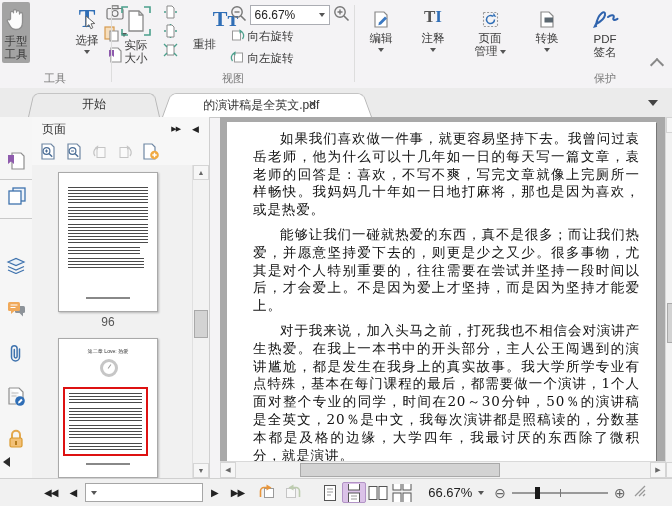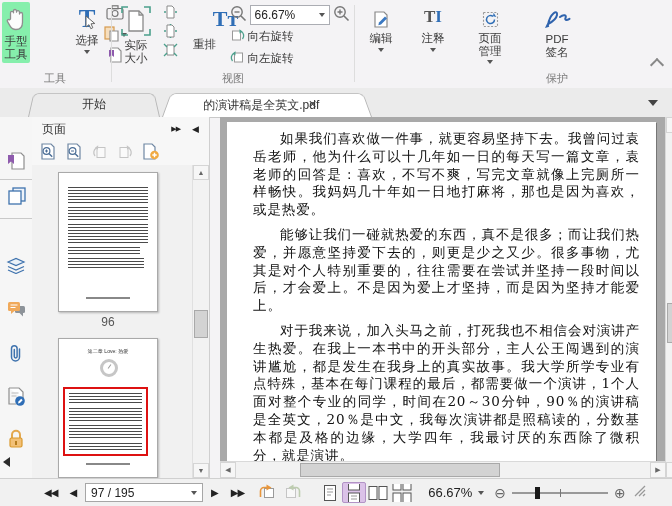--- a/index.html
+++ b/index.html
@@ -8,21 +8,21 @@
 
   
   .ribbon{position:absolute;top:0;left:0;right:0;height:88px;background:#f4f3f5;
     border-bottom:1px solid #d6d6d6;display:flex;align-items:stretch;}
   .rgroup{display:flex;flex-direction:column;padding-top:2px;}
   .rgroup .content{flex:1;display:flex;align-items:flex-start;}
   .glabel{height:17px;text-align:center;color:#7a7a7a;font-size:11px;line-height:14px;}
   .vsep{width:1px;background:#ddd;margin:5px 1px 6px;}
   .bigbtn{display:flex;flex-direction:column;align-items:center;padding:4px 2px 2px;border-radius:2px;}
   .bigbtn .cap{font-size:11.5px;line-height:13px;text-align:center;color:#3b3b3b;white-space:nowrap;}
-  .bigbtn.active{background:#86efac;}
+  .bigbtn.active{background:#a3a3a3;}
   .car{width:0;height:0;border-left:3.5px solid transparent;border-right:3.5px solid transparent;
     border-top:4px solid #555;margin:3px auto 0;}
   .mini{width:26px;height:20px;display:flex;align-items:center;justify-content:center;}
   .minicol{display:flex;flex-direction:column;gap:1px;padding-top:2px;}
   .selT{font-family:"Liberation Serif","DejaVu Serif",serif;font-size:25px;font-weight:bold;
     color:#2f6eb6;line-height:26px;}
   .selwrap{position:relative;height:28px;width:26px;text-align:center;}
   .selwrap svg{position:absolute;left:11px;top:9px;}
   .tticon{font-family:"Liberation Serif","DejaVu Serif",serif;font-weight:bold;color:#2f6eb6;
     font-size:22px;line-height:26px;margin-left:42px;}
@@ -261,26 +261,36 @@
         <div class="vsep"></div>
         <div class="bigbtn" style="width:56px;">
           <span style="height:26px;display:flex;align-items:center;">
             <svg width="17" height="17">
                 <rect x="1.5" y="1.5" width="14" height="14" fill="none" stroke="#999" stroke-dasharray="2 1.6" stroke-width="1.1"></rect>
                 <path d="M12.5 8.5a4 4 0 1 1-1.5-3.1" fill="none" stroke="#2f6eb6" stroke-width="1.5"></path>
                 <path d="M11.6 1.8l-.5 3.4 3.2.7z" fill="#2f6eb6"></path>
               </svg>
           </span>
           <div class="cap"><span>页面</span></div>
-          <div class="cap" style="display:flex;align-items:center;gap:2px;flex-direction:column;">
+          <div class="cap" style="display:flex;align-items:center;gap:2px;">
               <span>管理</span>
               <span class="car" style="margin:0;"></span>
             </div>
         </div>
         <div class="vsep"></div>
+        <div class="bigbtn" style="width:44px;">
+          <span style="height:26px;display:flex;align-items:center;">
+            <svg width="16" height="17">
+                <path d="M2 1h8l4 4v11H2z" fill="#fff" stroke="#8a8a8a" stroke-width="1.2"></path>
+                <rect x="5.5" y="6.5" width="8.5" height="5" fill="#5b6770"></rect>
+              </svg>
+          </span>
+          <div class="cap">转换</div>
+          <div class="car"></div>
+        </div>
         <div class="vsep"></div>
         <div class="bigbtn" style="width:58px;">
           <span>
             <svg width="30" height="24" viewBox="0 0 30 24">
                 <path d="M6 19C8 7 16 3 15 9c-.8 4.5-5 7-9 9m12-7c3.5-3 7-2 5.5 1-1 2.2 1 2.6 4 .8" fill="none" stroke="#2f63ad" stroke-width="2" stroke-linecap="round"></path>
                 <path d="M3 22l4.4-1.3L4.8 18z" fill="#2f63ad"></path>
               </svg>
           </span>
           <div class="cap">PDF</div>
           <div class="cap">签名</div>
@@ -432,21 +442,21 @@
         <div class="sbbtn" style="bottom:0;left:0;right:0;height:15px;">
             <span>▼</span>
           </div>
       </div>
     </div>
 
     <div class="docarea">
       <div class="page">
         <p>如果我们喜欢做一件事，就更容易坚持下去。我曾问过袁岳老师，他为什么可以十几年如一日的每天写一篇文章，袁老师的回答是：喜欢，不写不爽，写完文章就像上完厕所一样畅快。我妈妈几十年如一日地打麻将，那也是因为喜欢，或是热爱。</p>
         <p>能够让我们一碰就热爱的东西，真不是很多；而让我们热爱，并愿意坚持爱下去的，则更是少之又少。很多事物，尤其是对个人特别重要的，往往需要在尝试并坚持一段时间以后，才会爱上。不是因为爱上才坚持，而是因为坚持才能爱上。</p>
-        <p>对于我来说，加入头马之前，打死我也不相信会对演讲产生热爱。在我上一本书中的开头部分，主人公王闯遇到的演讲尴尬，都是发生在我身上的真实故事。我大学所学专业有点特殊，基本在每门课程的最后，都需要做一个演讲，1个人面对整个专业的同学，时间在20～30分钟，90％的演讲稿是全英文，20％是中文，我每次演讲都是照稿读的，分数基本都是及格的边缘，大学四年，我最讨厌的东西除了微积分，就是演讲。</p>
+        <p>对于我来说，加入头马之前，打死我也不相信会对演讲产生热爱。在我上一本书中的开头部分，主人公王闯遇到的演讲尴尬，都是发生在我身上的真实故事。我大学所学专业有点特殊，基本在每门课程的最后，都需要做一个演讲，1个人面对整个专业的同学，时间在20～30分钟，50％的演讲稿是全英文，20％是中文，我每次演讲都是照稿读的，分数基本都是及格的边缘，大学四年，我最讨厌的东西除了微积分，就是演讲。</p>
 
       </div>
 
       <div class="sb" style="right:0;top:0;width:16px;height:345px;border-left:1px solid #d9d9d9;">
         <div class="sbbtn" style="top:0;left:0;right:0;height:16px;">
             <span>▲</span>
           </div>
         <div class="sbthumb" style="top:186px;left:1px;right:1px;height:40px;"></div>
       </div>
       <div class="sbbtn" style="position:absolute;right:0;bottom:0;width:16px;height:16px;">
@@ -462,21 +472,20 @@
             <span>▶</span>
           </div>
       </div>
     </div>
   </div>
 
   <div class="status">
     <span class="tri dbl" style="margin-right:12px;">◀◀</span>
     <span class="tri">◀</span>
     <div class="pgbox">
-      <span class="val">97 / 195</span>
       <div class="car" style="margin:0;"></div>
     </div>
     <span class="tri" style="margin-right:12px;">▶</span>
     <span class="tri dbl" style="margin-right:14px;">▶▶</span>
 
     <span style="margin-right:10px;"><svg width="17" height="15">
           <rect x="6.5" y="4.5" width="9" height="9" fill="#fff" stroke="#9a9a9a"></rect>
           <path d="M2.5 13V7a3.5 3.5 0 0 1 3.5-3.5h4" fill="none" stroke="#e8963c" stroke-width="1.6"></path>
           <path d="M8.5.5l5 3-5 3z" fill="#e8963c"></path>
         </svg></span>

